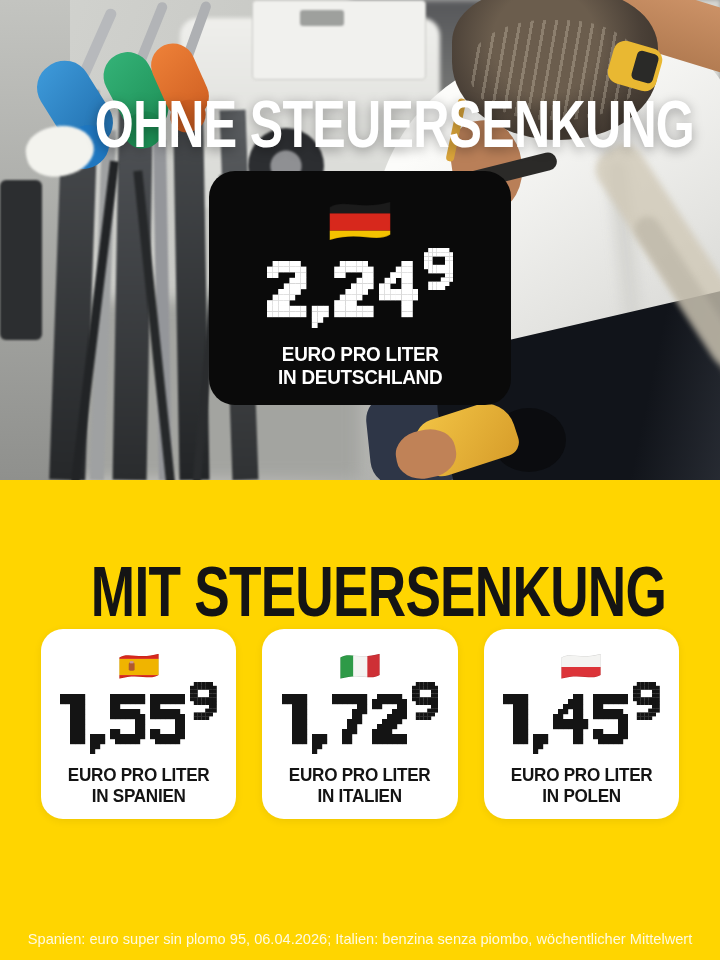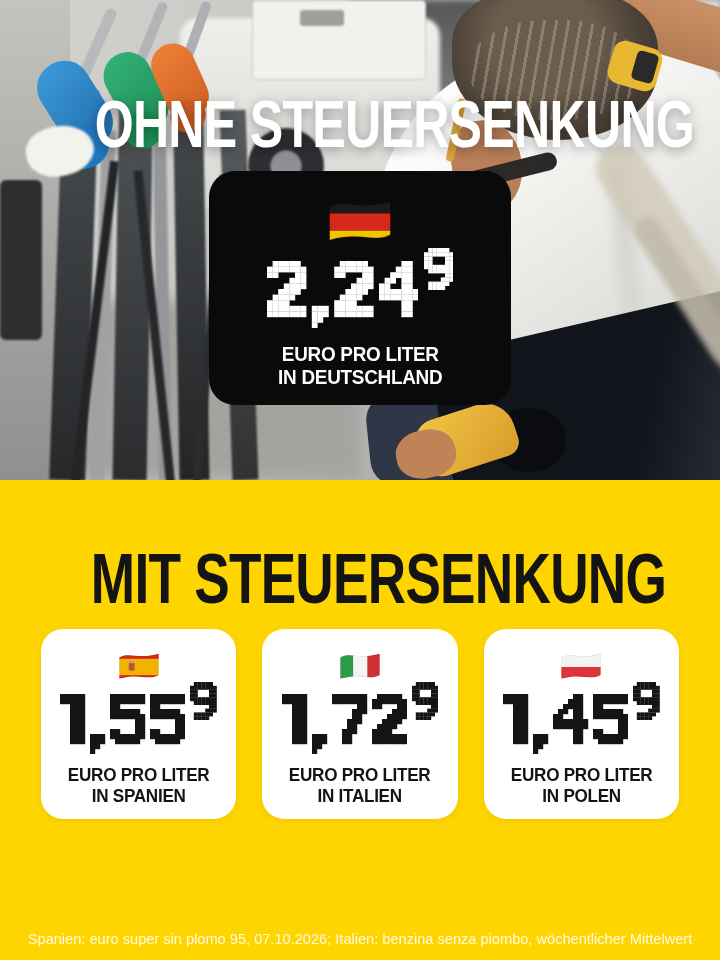--- a/index.html
+++ b/index.html
@@ -327,21 +327,21 @@
           </svg>
         </span>
     </div>
     <div class="card-label">
       <div>EURO PRO LITER</div>
       <div>IN DEUTSCHLAND</div>
     </div>
   </div>
 
   <div id="bottom">
-    <div class="headline" id="headline-bottom" style="top:59px;">
+    <div class="headline" id="headline-bottom" style="top:72px;">
       <span>MIT STEUERSENKUNG</span>
     </div>
 
     <div id="cards-row">
 
       <div class="country-card">
         <span class="flag" style="width:44px;height:34px;"><svg width="100%" height="100%" viewBox="0 0 60 46" xmlns="http://www.w3.org/2000/svg">
        <defs>
                 <clipPath id="fc1">
                   <path d="M3,10 C16,2 30,13 57,5 L57,34 C44,42 30,31 3,39 Z"></path>
@@ -962,17 +962,17 @@
             </span>
         </div>
         <div class="card-label">
           <div>EURO PRO LITER</div>
           <div>IN POLEN</div>
         </div>
       </div>
     </div>
 
     <div id="footnote">
-      <div>Spanien: euro super sin plomo 95, 07.10.2026; Italien: benzina senza piombo, wöchentlicher Mittelwert</div>
+      <div>Spanien: euro super sin plomo 95, 06.04.2026; Italien: benzina senza piombo, wöchentlicher Mittelwert</div>
     </div>
   </div>
 
 </div>
 
 </body></html>

